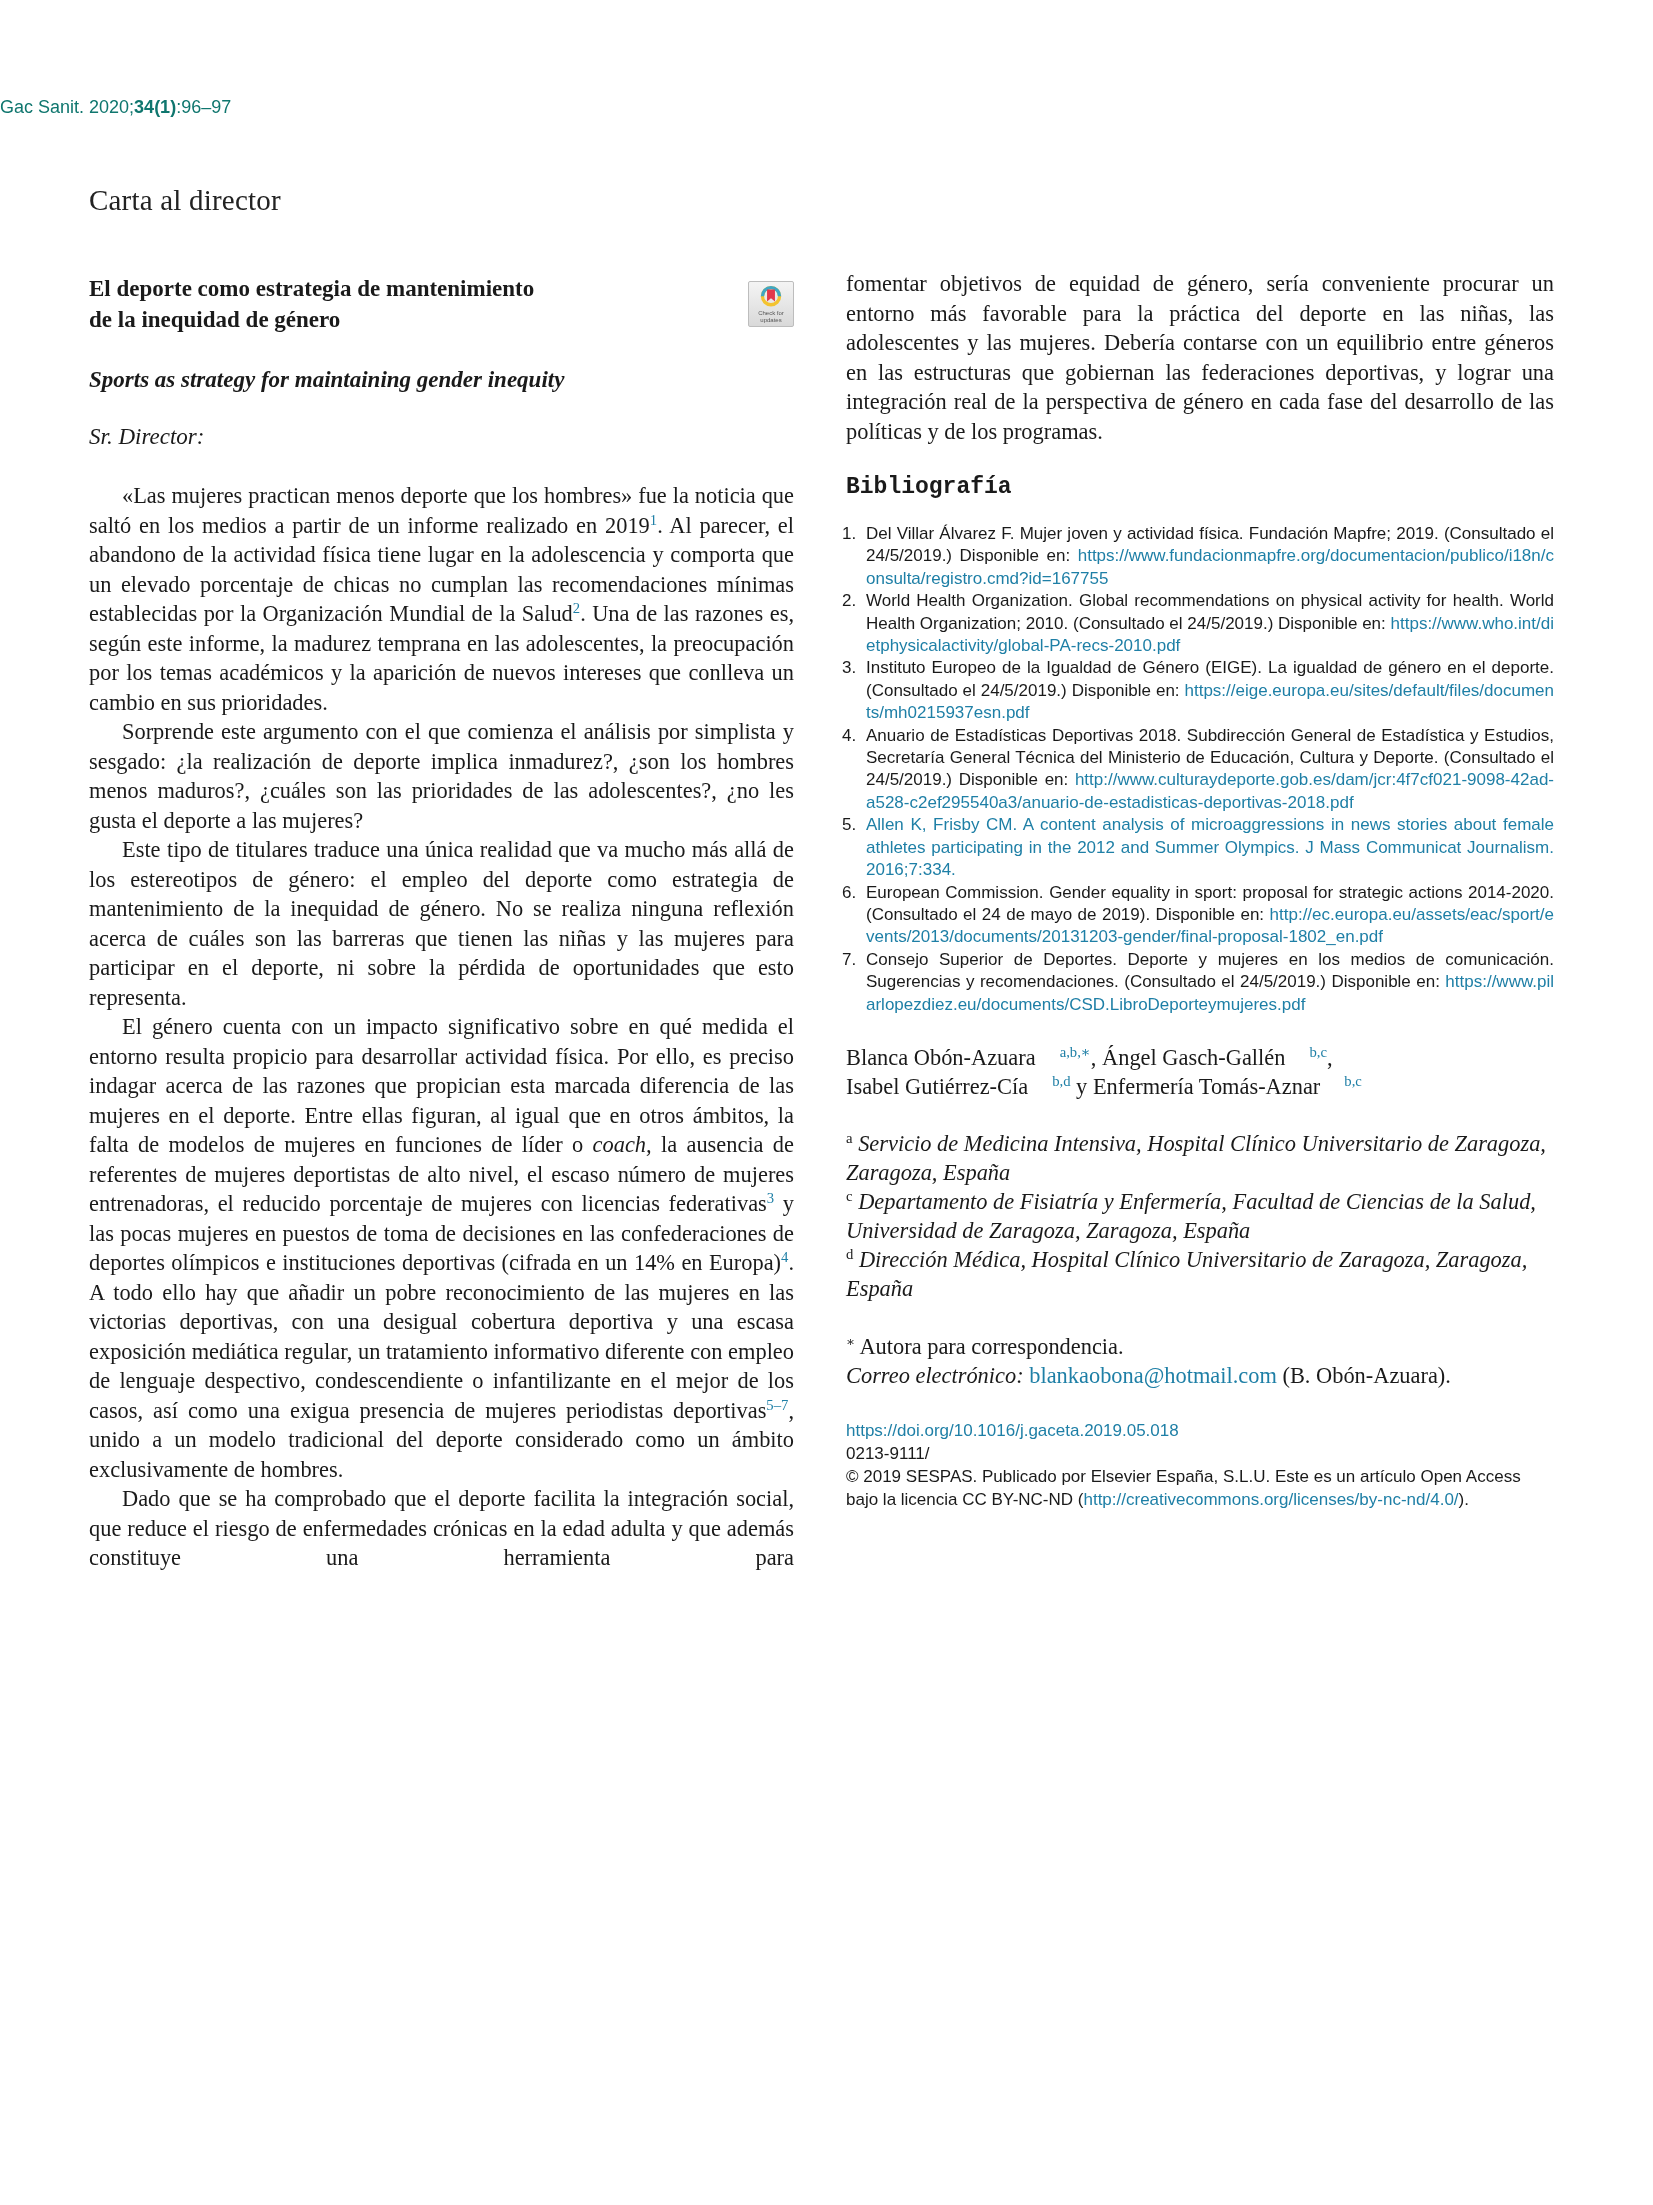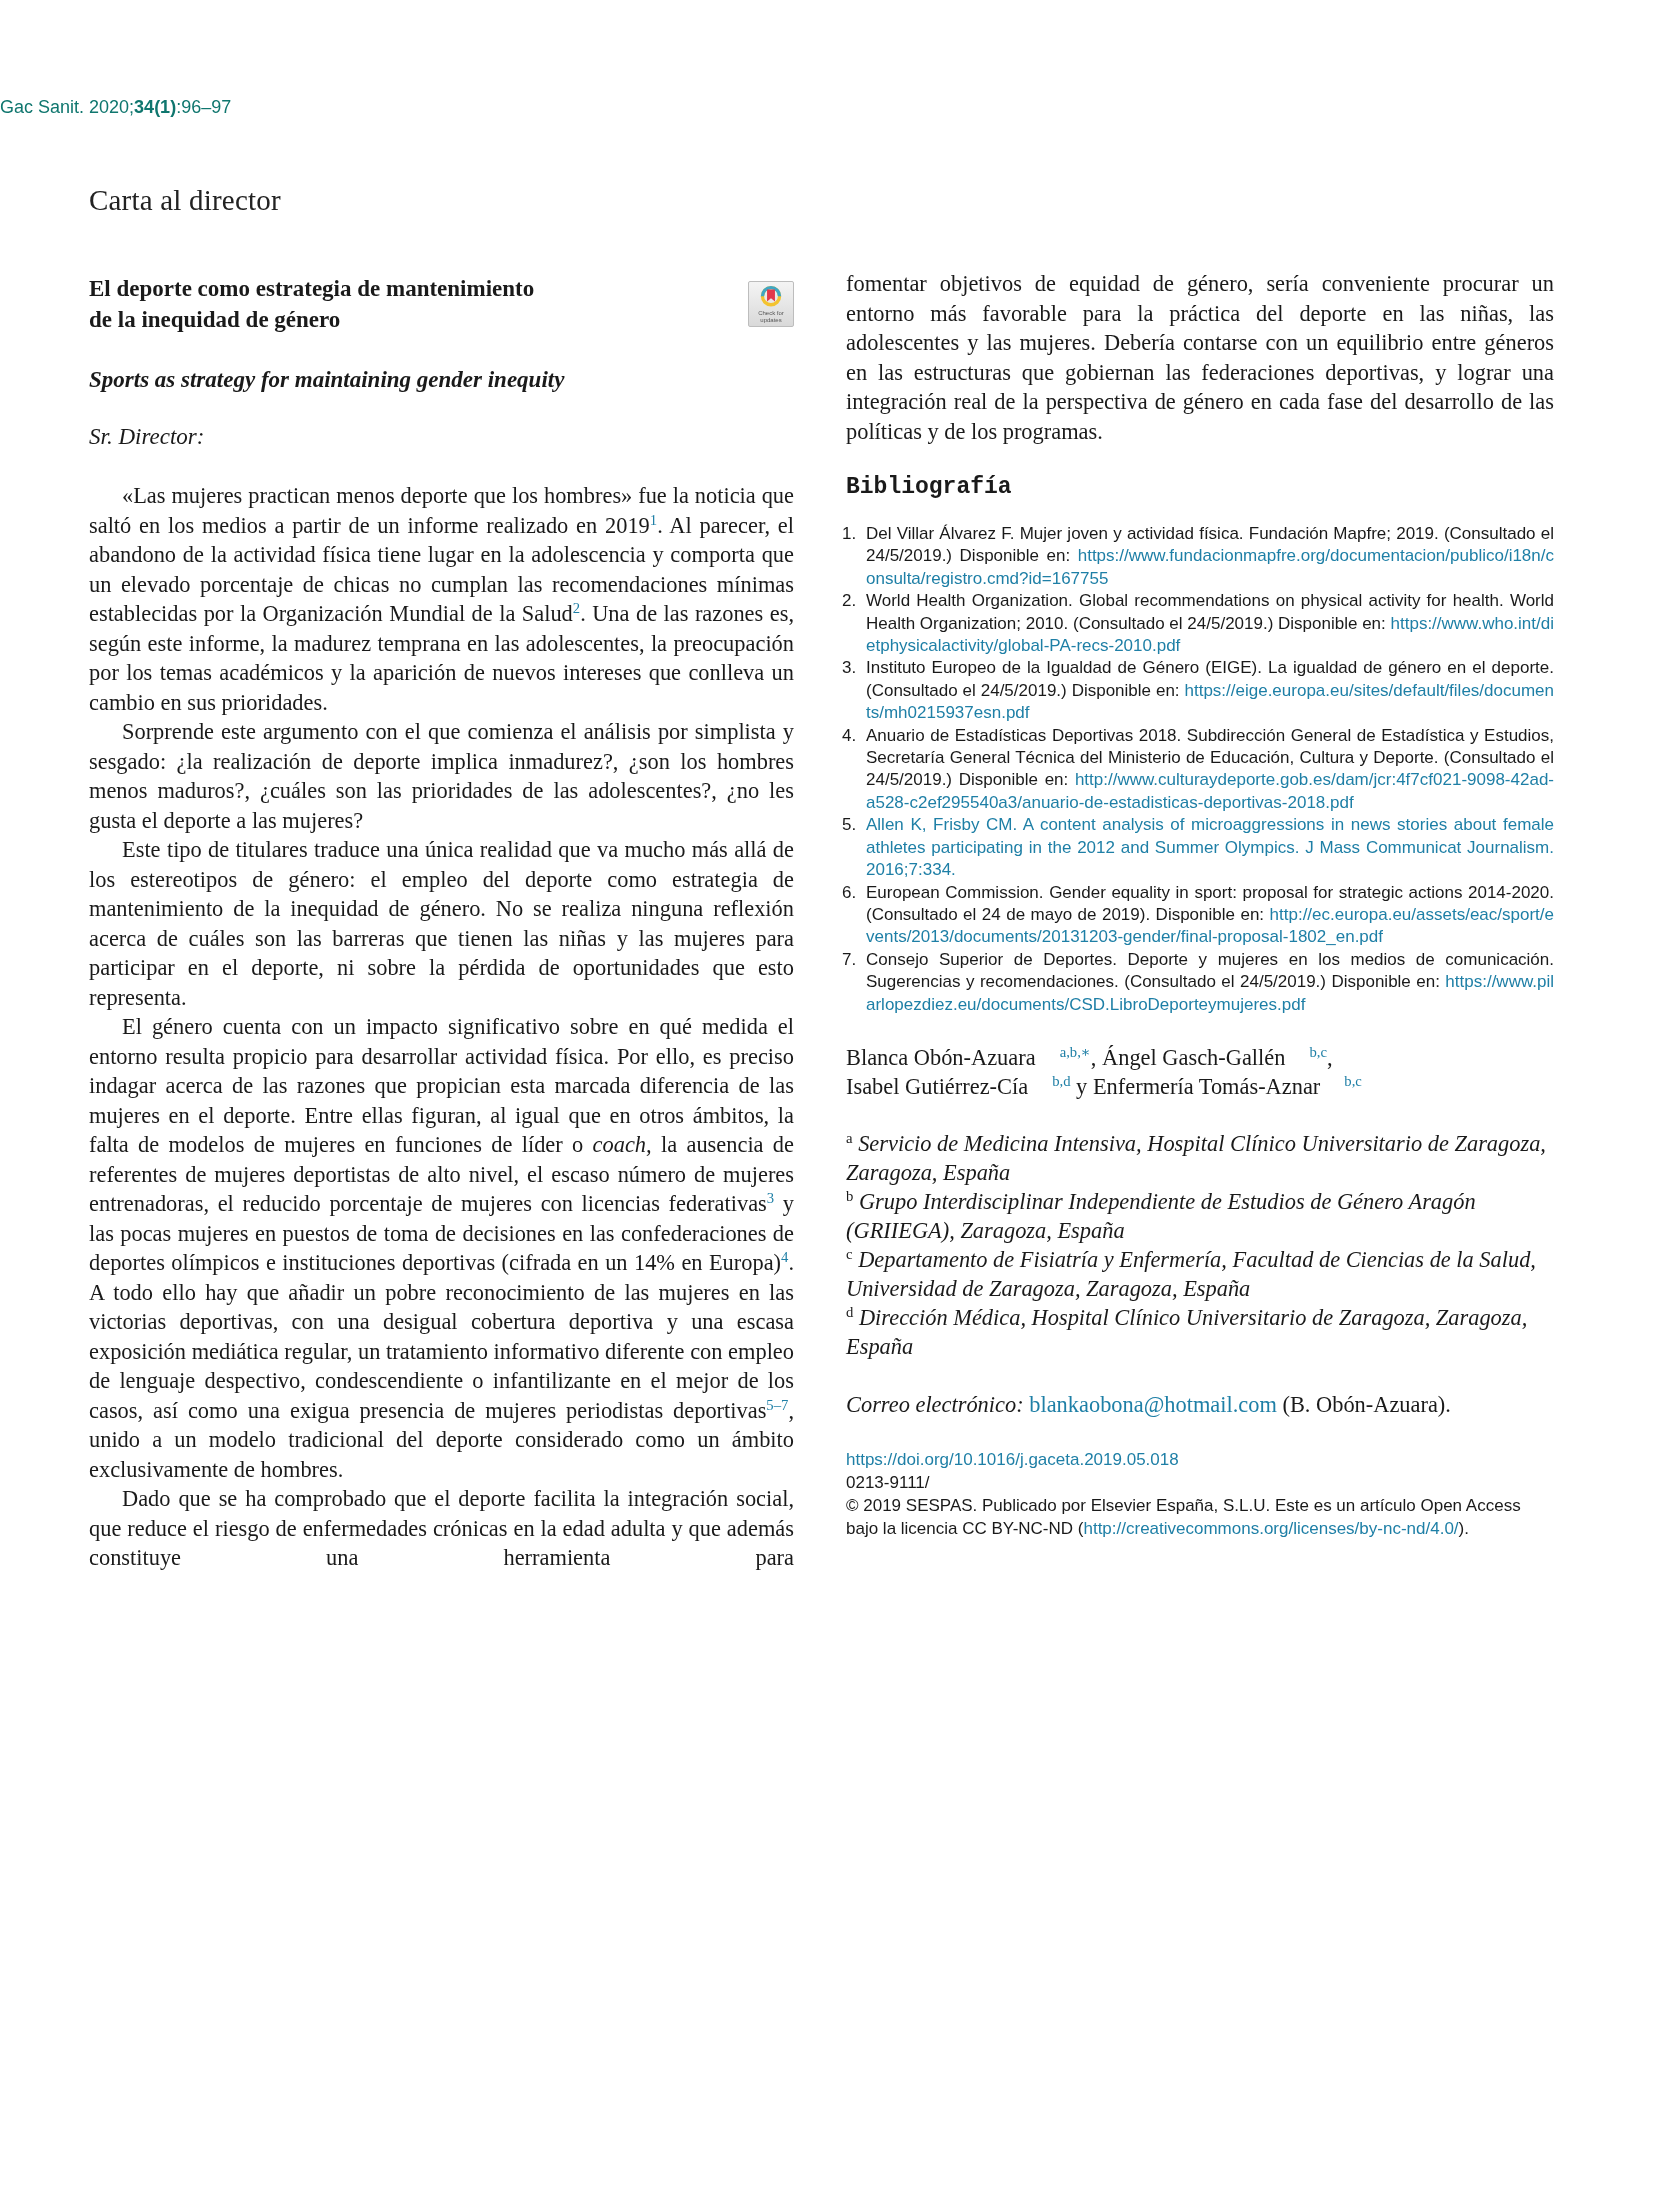--- a/index.html
+++ b/index.html
@@ -120,26 +120,26 @@
       <li><span class="num">7.</span><span class="txt">Consejo Superior de Deportes. Deporte y mujeres en los medios de comunica­ción. Sugerencias y recomendaciones. (Consultado el 24/5/2019.) Disponible en: </span><span class="url">https://www.pilarlopezdiez.eu/documents/CSD.LibroDeporteymujeres.pdf</span></li>
     </ol>
 
   <div class="authors">
     <span>Blanca Obón-Azuara</span><sup>a,b,∗</sup><span>, </span><span>Ángel Gasch-Gallén</span><sup>b,c</sup><span>,</span><br>
     <span>Isabel Gutiérrez-Cía</span><sup>b,d</sup><span> y </span><span>Enfermería Tomás-Aznar</span><sup>b,c</sup>
   </div>
 
   <div class="affils">
     <div><sup>a</sup> <span>Servicio de Medicina Intensiva, Hospital Clínico Universitario de Zaragoza, Zaragoza, España</span></div>
-    <div><sup>b</sup> <span>Grupo Interdisciplinar Independiente de Estudios de Género Aragón (GRIIEGA), Zaragoza, España</span></div>
     <div><sup>c</sup> <span>Departamento de Fisiatría y Enfermería, Facultad de Ciencias de la Salud, Universidad de Zaragoza, Zaragoza, España</span></div>
     <div><sup>d</sup> <span>Dirección Médica, Hospital Clínico Universitario de Zaragoza, Zaragoza, España</span></div>
   </div>
 
   <div class="corresp">
+    <div><sup style="font-size:13.3px;vertical-align:8px;line-height:0">∗</sup> <span>Autora para correspondencia.</span></div>
     <div><span class="lbl">Correo electrónico:</span> <span class="link">blankaobona@hotmail.com</span> <span>(B. Obón-Azuara).</span></div>
   </div>
 
   <div class="meta">
     <div class="link">https://doi.org/10.1016/j.gaceta.2019.05.018</div>
     <div>0213-9111/</div>
     <div><span>© 2019 SESPAS. Publicado por Elsevier España, S.L.U. Este es un artículo Open Access bajo la licencia CC BY-NC-ND (</span><span class="link">http://creativecommons.org/licenses/by-nc-nd/4.0/</span><span>).</span></div>
   </div>
 </div>
 

